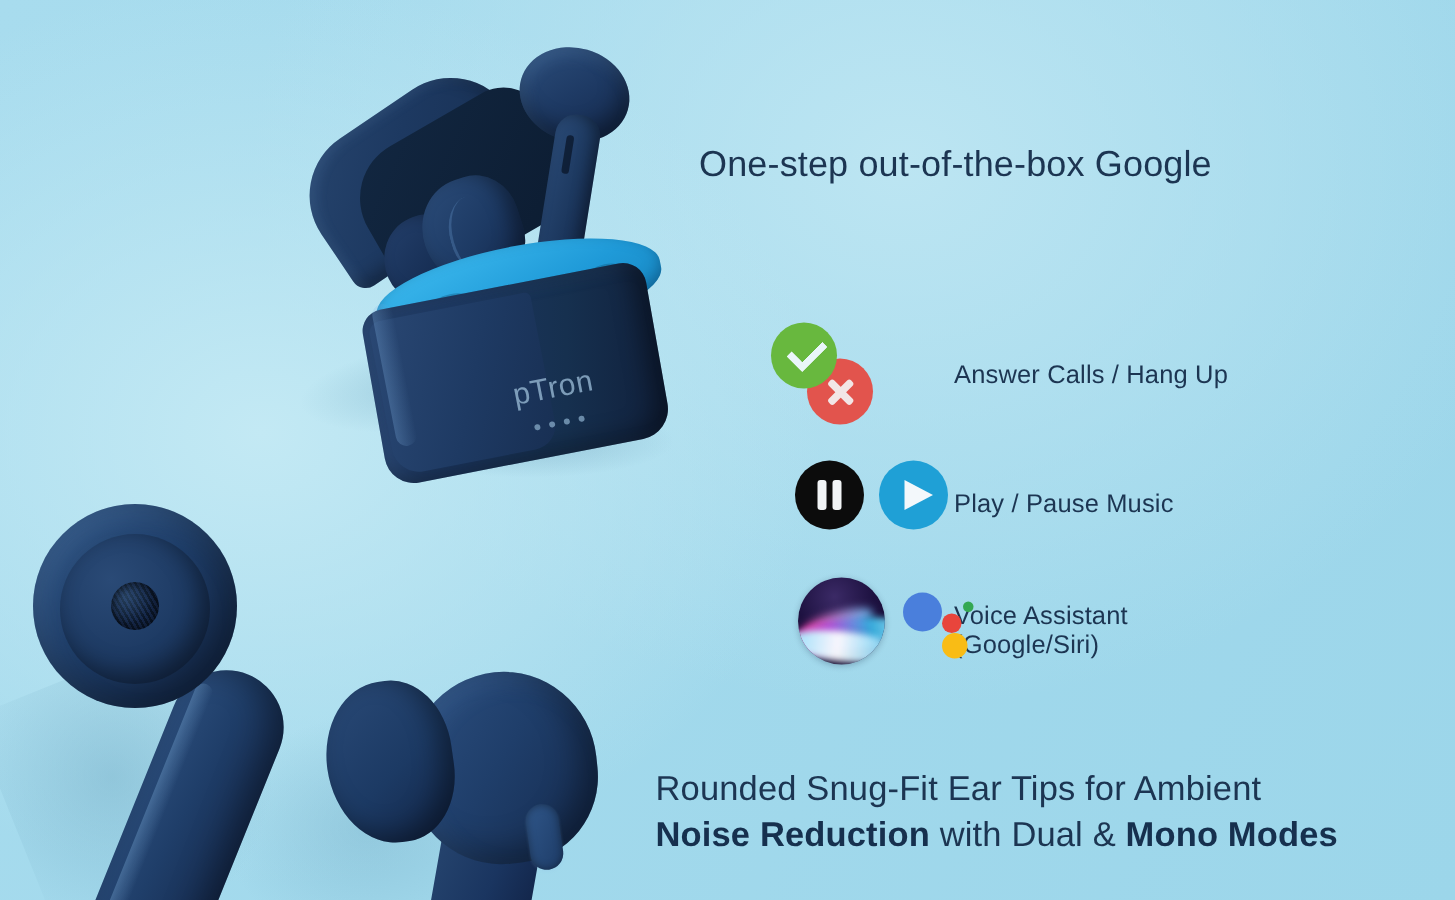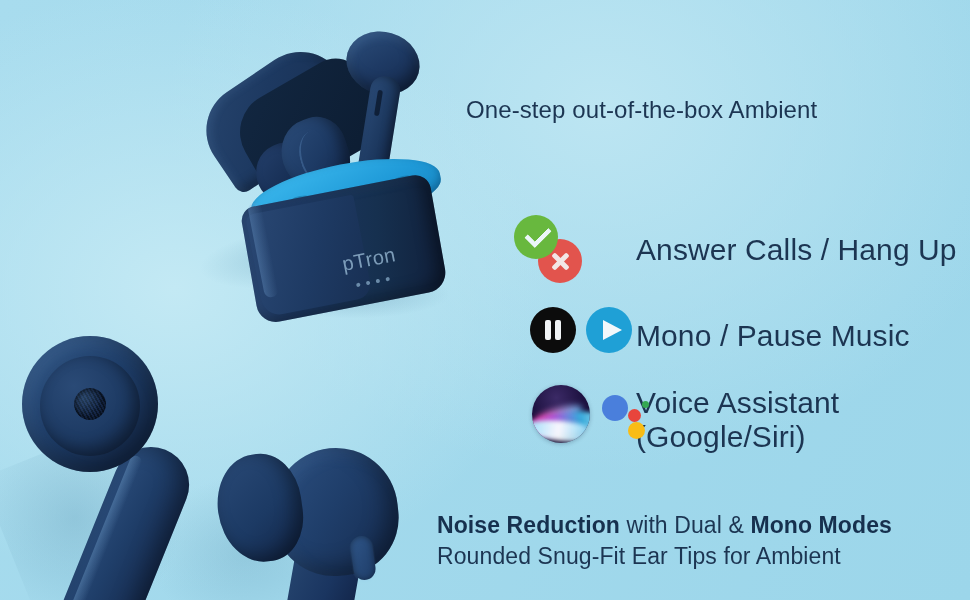--- a/index.html
+++ b/index.html
@@ -312,21 +312,21 @@
   }
   .feature-row.r2 { height: 82px; }
   .feature-row.r3 { height: 86px; }
   .feat-icons {
     position: relative;
     width: 128px;
     height: 74px;
     flex: none;
   }
   .feat-label {
-    font-size: 30px;
+    font-size: 17px;
     color: #1c3552;
     line-height: 1.14;
     letter-spacing: .1px;
   }
   
   .ic-check {
     position: absolute;
     left: 6px; top: 2px;
     width: 44px; height: 44px;
     border-radius: 50%;
@@ -493,42 +493,42 @@
     <div class="bud1-tip"></div>
     <div class="bud1-mesh"></div>
     <div class="bud2-stem"></div>
     <div class="bud2-body"></div>
     <div class="bud2-ring"></div>
     <div class="bud2-tip"></div>
     <div class="bud2-btn"></div>
   </div>
 
   <div class="headline-block">
-    <div class="headline-sub">One-step out-of-the-box Ambient</div>
+    <div class="headline-sub">One-step out-of-the-box Google</div>
   </div>
 
   <div class="features">
 
     <div class="feature-row r1">
       <div class="feat-icons">
         <span class="ic-check"></span>
         <span class="ic-x"></span>
       </div>
       <div class="feat-label">Answer Calls / Hang Up</div>
     </div>
 
     <div class="feature-row r2">
       <div class="feat-icons">
         <span class="ic-pause">
           <i></i>
           <i></i>
         </span>
         <span class="ic-play"></span>
       </div>
-      <div class="feat-label">Mono / Pause Music</div>
+      <div class="feat-label">Play / Pause Music</div>
     </div>
 
     <div class="feature-row r3">
       <div class="feat-icons">
         <span class="ic-siri">
           <span class="siri-w3"></span>
           <span class="siri-w1"></span>
           <span class="siri-w2"></span>
         </span>
         <span class="ic-ga">
@@ -540,19 +540,19 @@
       </div>
       <div class="feat-label">
         <div>Voice Assistant</div>
         <div>(Google/Siri)</div>
       </div>
     </div>
 
   </div>
 
   <div class="tagline">
+    <div>Rounded Snug-Fit Ear Tips for Ambient</div>
     <div>
       <b>Noise Reduction</b><span> with Dual &amp; </span><b>Mono Modes</b>
     </div>
-    <div>Rounded Snug-Fit Ear Tips for Ambient</div>
   </div>
 
 </div>
 
 </body></html>

